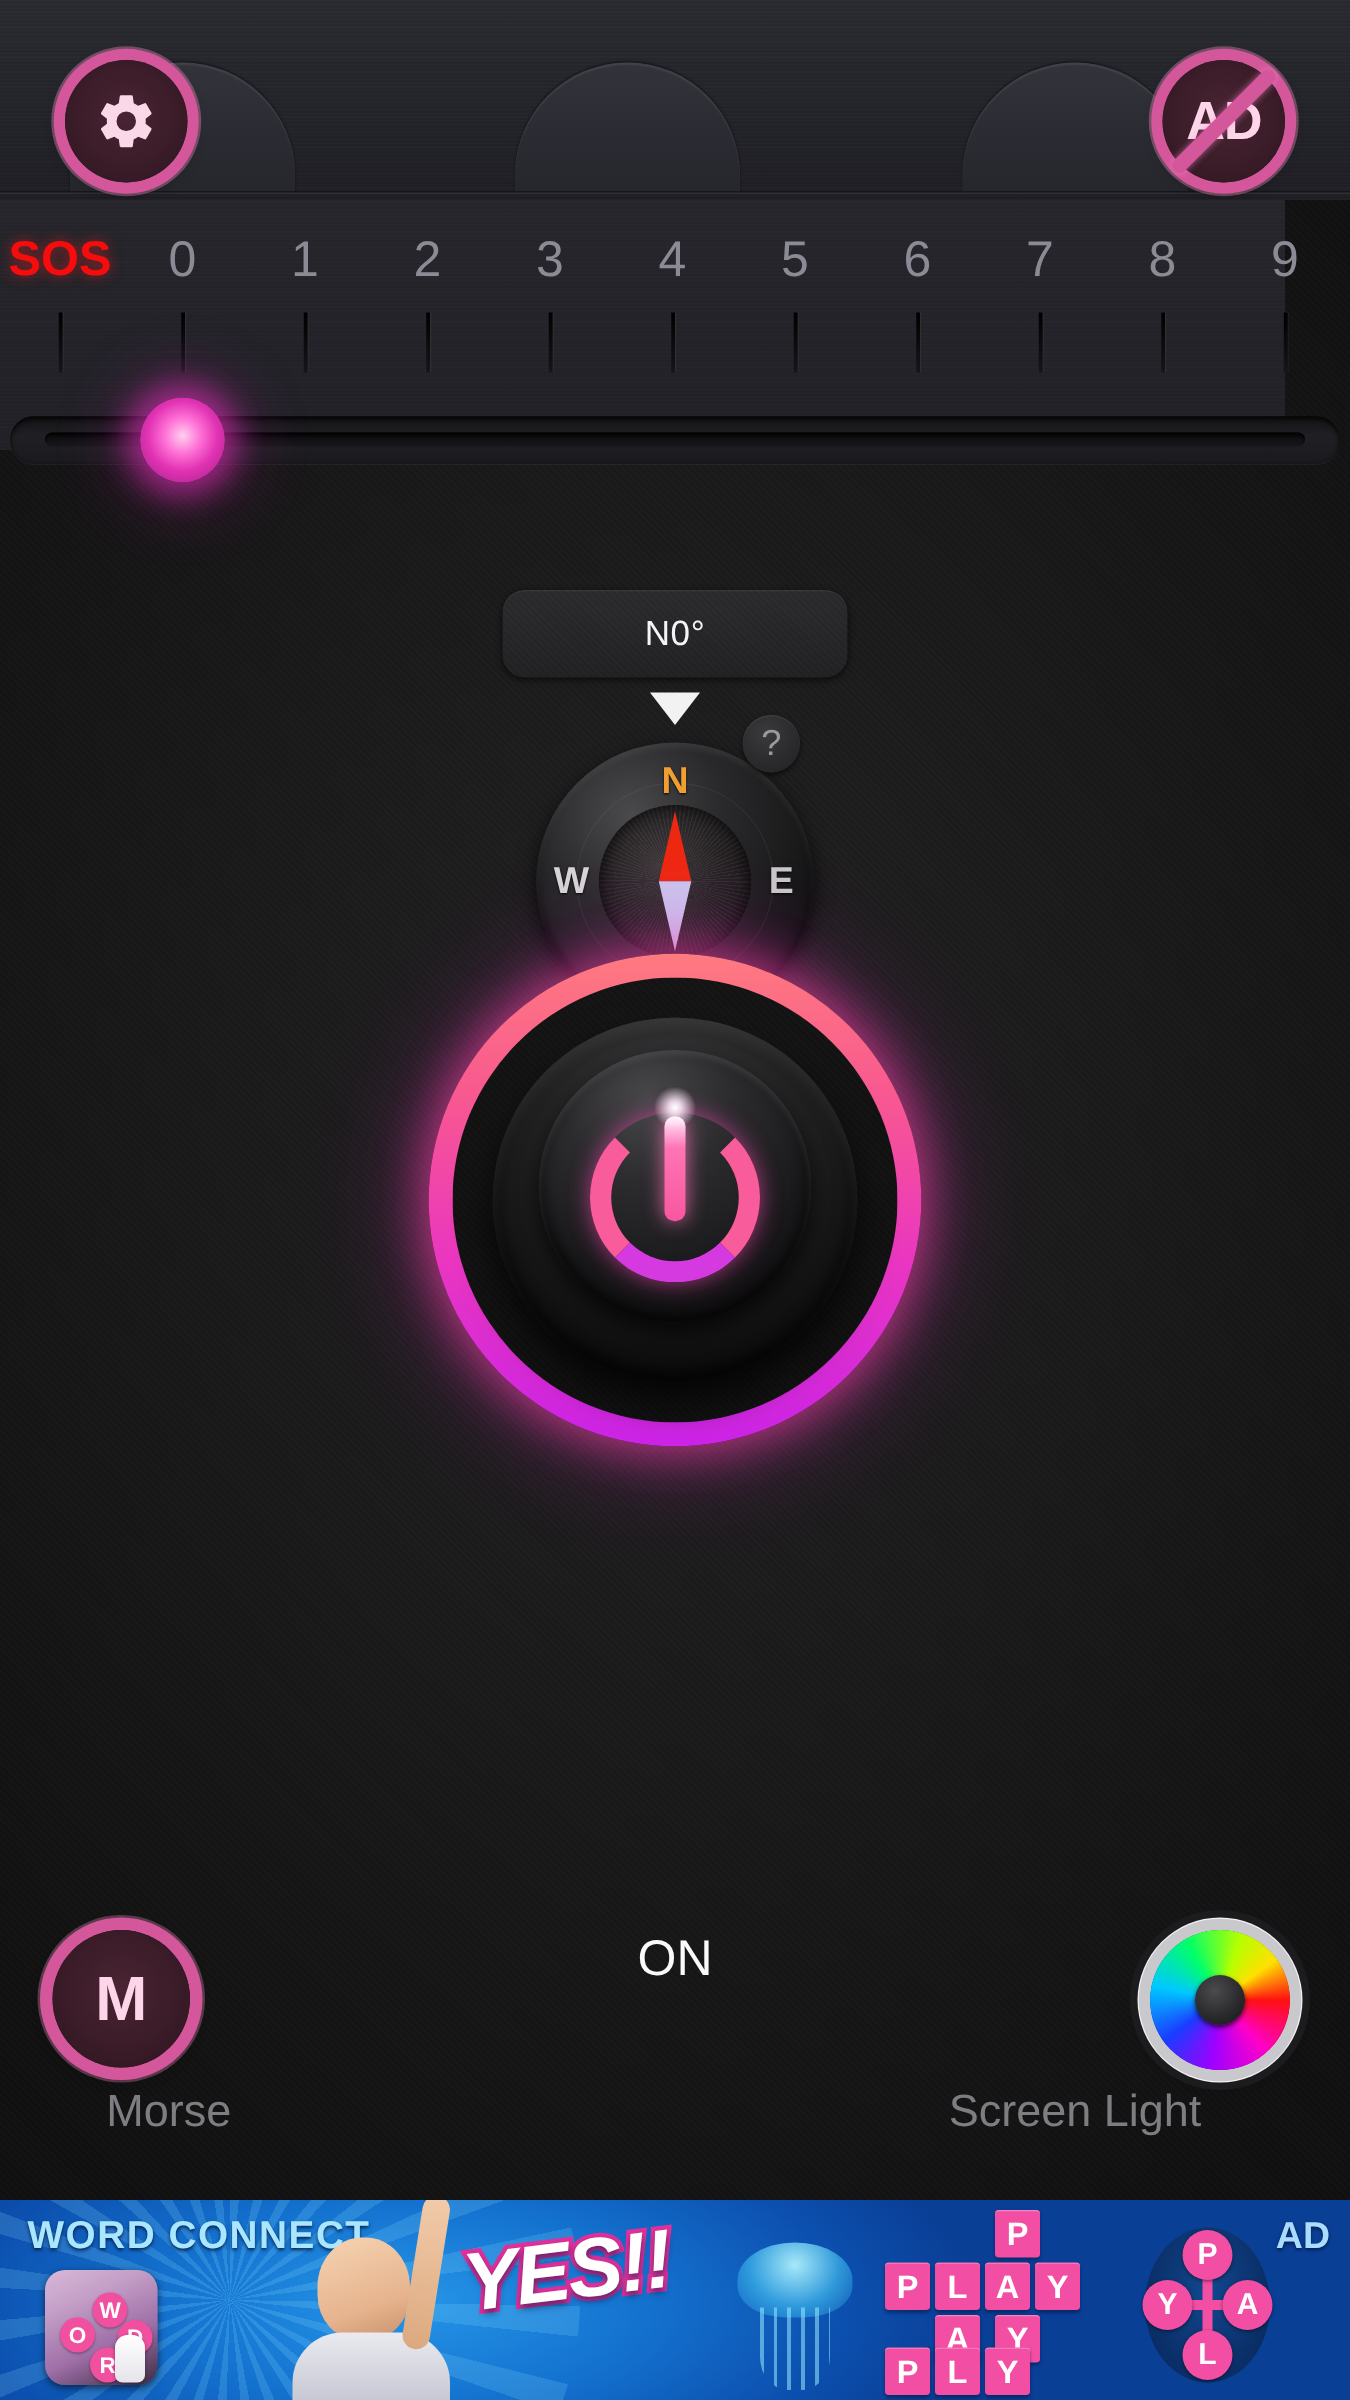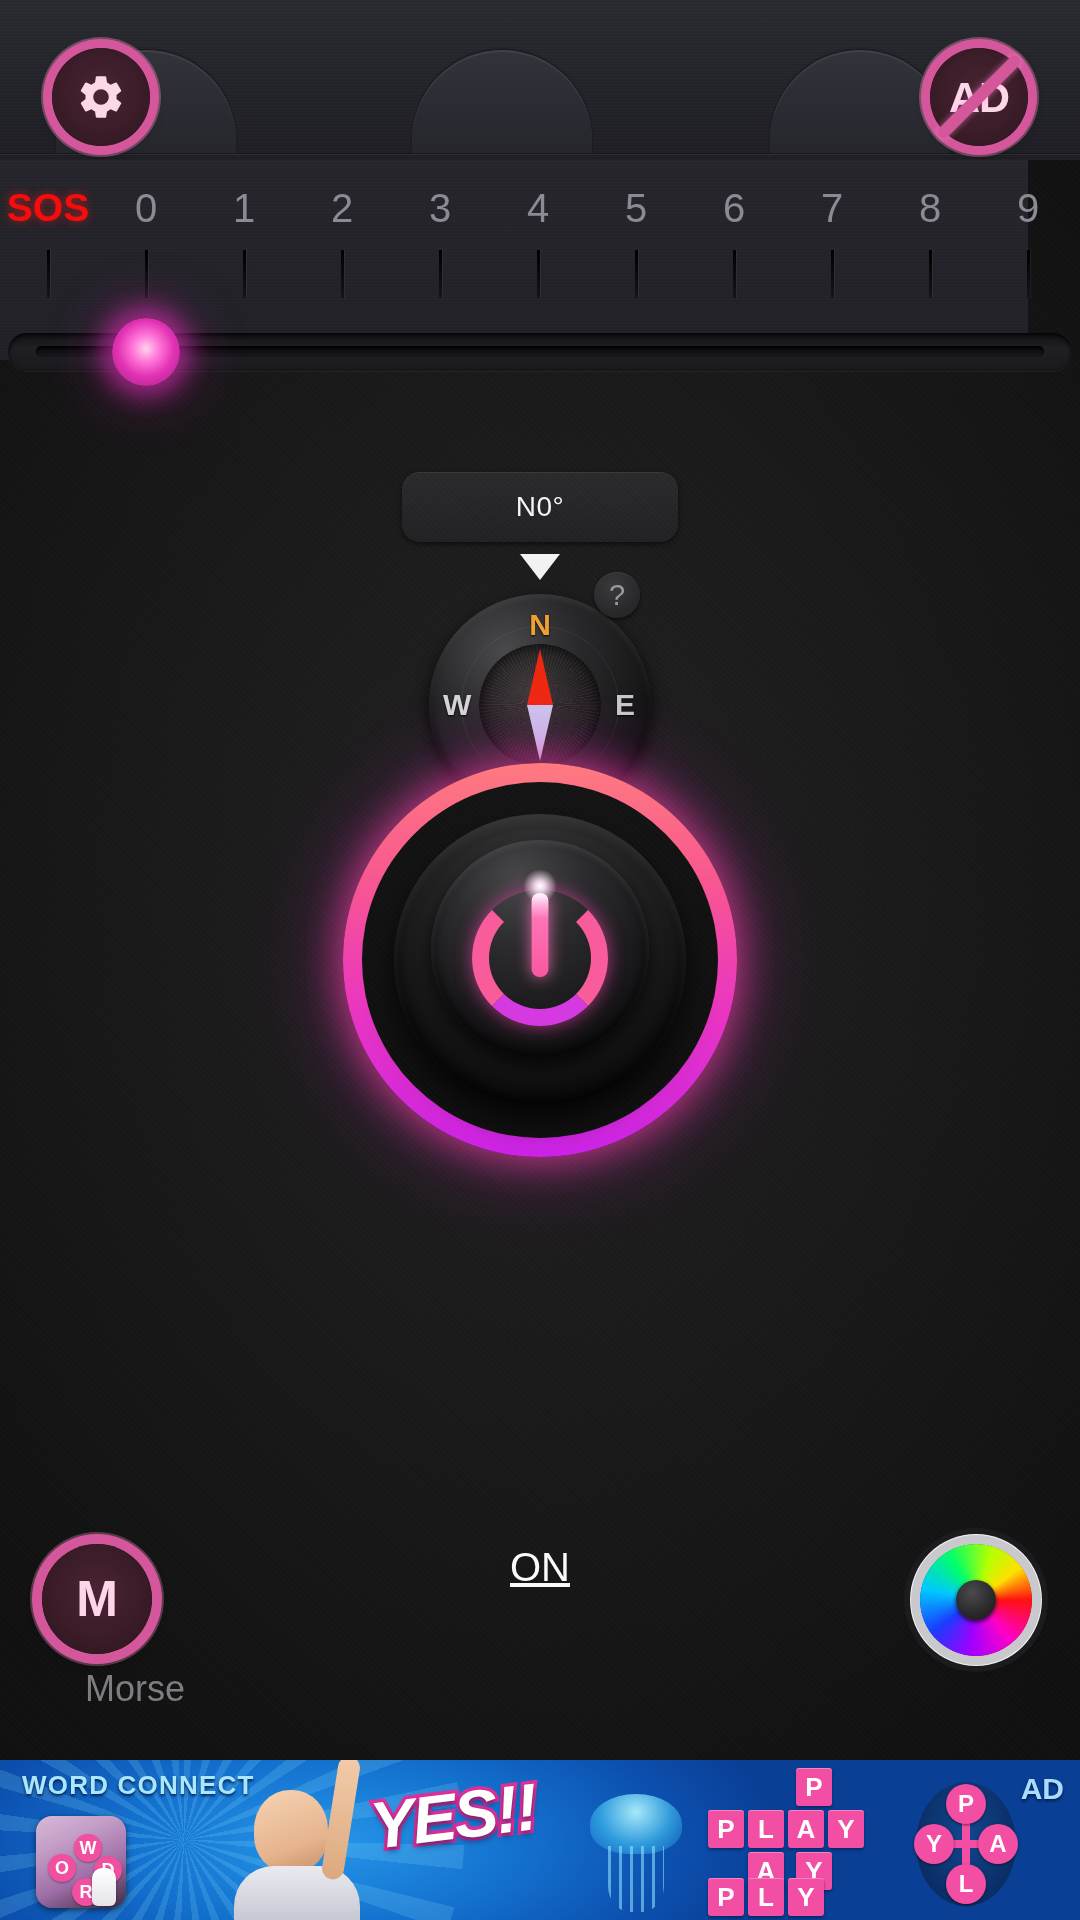--- a/index.html
+++ b/index.html
@@ -259,21 +259,21 @@
     box-shadow:0 0 16px rgba(255,120,190,0.8);
   }
   #power-spark {
     position:absolute; left:50%; top:21%; transform:translate(-50%,-50%);
     width:34px; height:34px; border-radius:50%;
     background:radial-gradient(circle, #ffffff 0%, rgba(255,235,250,0.85) 22%, rgba(255,160,220,0) 70%);
   }
 
   #power-state {
     position:absolute; left:0; top:1545px; width:1080px;
-    text-align:center; font-size:40px; color:#fafafa;text-decoration:underline;
+    text-align:center; font-size:40px; color:#fafafa;
   }
 
   
   #morse-btn {
     position:absolute; left:42px; top:1544px;
     width:110px; height:110px; border-radius:50%;
     display:flex; align-items:center; justify-content:center;
     background:radial-gradient(circle at 50% 44%, #4a2434 0%, #391b27 60%, #2a1420 100%);
     box-shadow:
       0 0 0 10px #d4579b,
@@ -320,21 +320,21 @@
   }
   #ad-rays {
     position:absolute; left:17%; top:50%; transform:translate(-50%,-50%);
     width:560px; height:520px;
     background:repeating-conic-gradient(from 0deg at 50% 50%,
       rgba(140,225,255,0.18) 0deg 5deg, rgba(0,0,0,0) 5deg 13deg);
     border-radius:50%;
   }
   #ad-title {
     position:absolute; left:22px; top:10px;
-    font-size:26px; font-weight:700; letter-spacing:1.2px;
+    font-size:31px; font-weight:700; letter-spacing:1.2px;
     color:#a9e6ff;
     text-shadow:0 2px 3px rgba(0,20,60,0.85);
   }
   #ad-appicon {
     position:absolute; left:36px; top:56px;
     width:90px; height:92px; border-radius:16px;
     background:linear-gradient(155deg,#d8b8d8 0%,#c39ec6 28%,#9f6fa8 62%,#3a2a40 100%);
     box-shadow:0 2px 6px rgba(0,0,0,0.55);
     overflow:hidden;
   }
@@ -533,20 +533,21 @@
   </div>
 
   <div id="power-state">ON</div>
 
   <div id="morse-btn">
     <span id="morse-letter">M</span>
   </div>
   <div id="morse-label">Morse</div>
 
   <div id="screenlight-btn"></div>
+  <div id="screenlight-label">Screen Light</div>
 
   <div id="ad-banner">
     <div id="ad-rays"></div>
 
     <div id="ad-title">WORD CONNECT</div>
 
     <div id="ad-appicon">
       <span class="ai-letter" id="ai-w">W</span>
       <span class="ai-letter" id="ai-o">O</span>
       <span class="ai-letter" id="ai-r">R</span>

